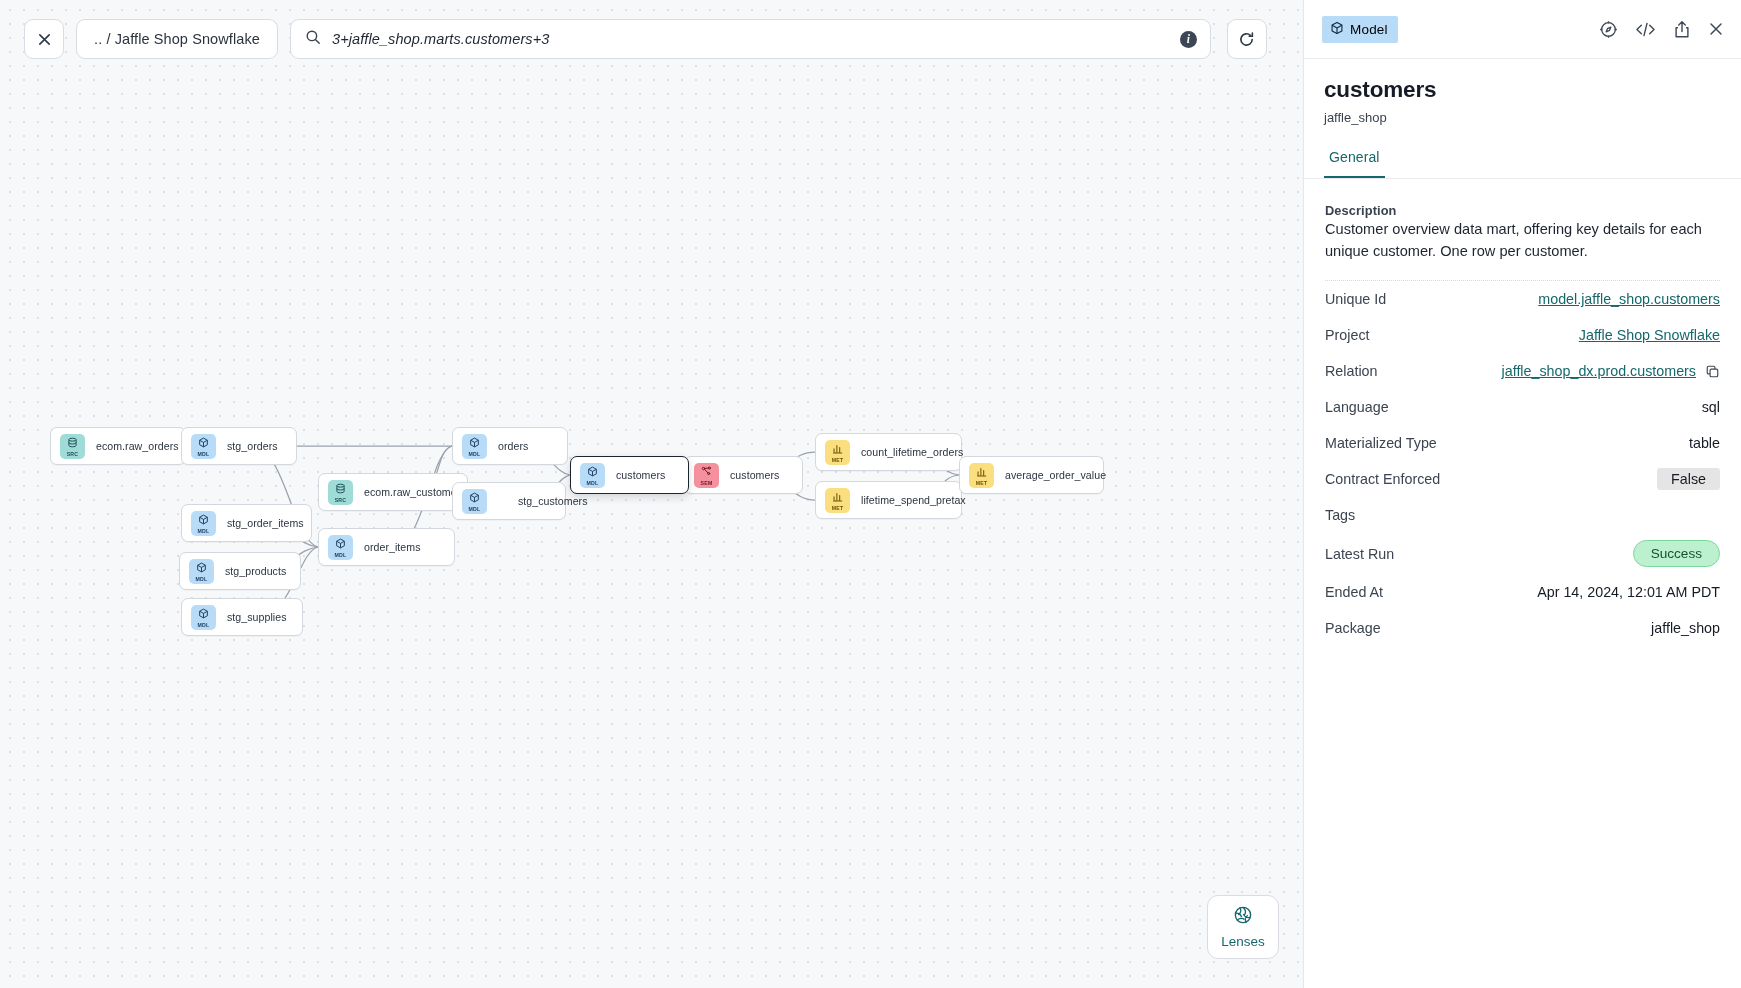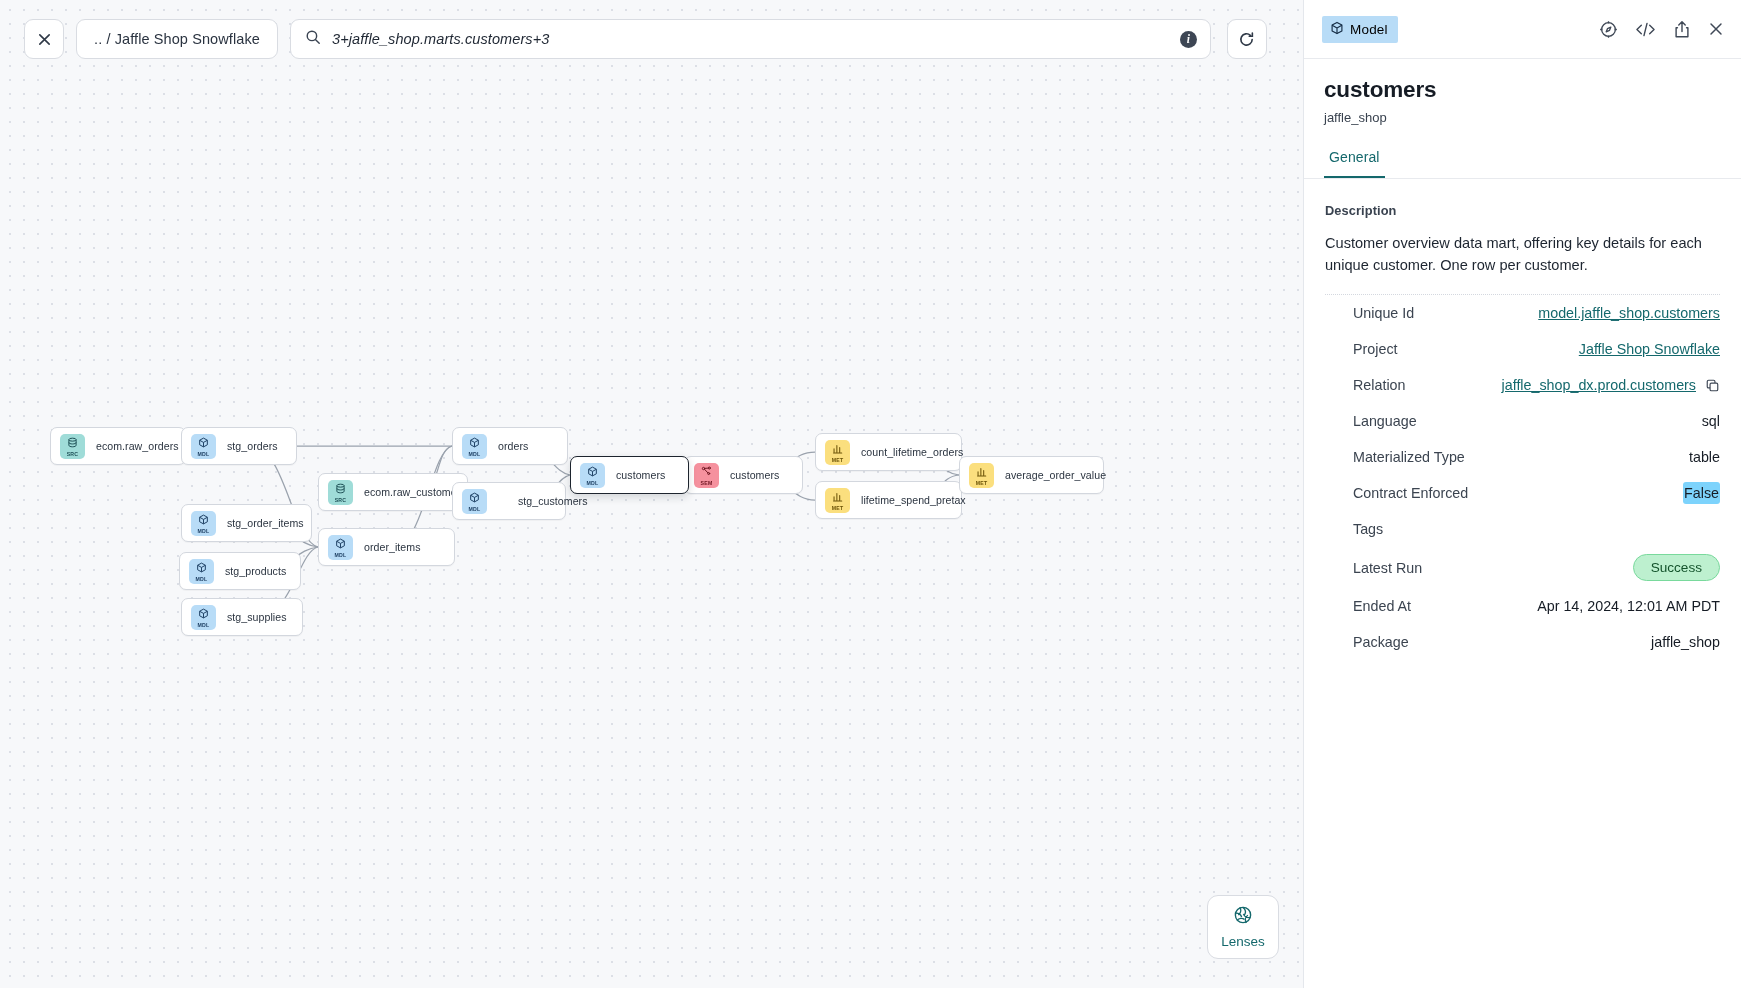--- a/index.html
+++ b/index.html
@@ -122,32 +122,32 @@
 
   .tabs { display: flex; padding: 0 20px; margin-top: 24px; border-bottom: 1px solid #e8eaee; flex: 0 0 auto; }
   .tab {
     font-size: 14px; color: #14686c; padding: 0 5px 11px 5px;
     border-bottom: 2.5px solid #14686c; cursor: pointer; letter-spacing: .1px; text-align: center;
   }
 
   .panel-body { padding: 24px 21px 0 21px; overflow-y: auto; flex: 1 1 auto; }
   .sec-label { font-size: 12.8px; font-weight: 700; color: #39424f; letter-spacing: .1px; }
   .desc {
-    margin-top: 14px; font-size: 14.6px; line-height: 1.52; color: #1d2530;
+    font-size: 14.6px; line-height: 1.52; color: #1d2530;
     padding-bottom: 18px;
     border-bottom: 1px dotted #d4d8df;
   }
   .meta-row {
     display: flex; align-items: center; justify-content: space-between;
-    gap: 8px; min-height: 36px; padding: 7px 0; margin-left: 28px;
+    gap: 8px; min-height: 36px; padding: 7px 0;
   }
   .meta-key { font-size: 14.3px; color: #3b4450; white-space: nowrap; }
   .meta-val { font-size: 14.3px; color: #161c25; text-align: right; }
   .meta-val.link { color: #14686c; text-decoration: underline; cursor: pointer; }
-  .meta-val.chip { background: #7dd3fc; padding: 3px 1px; border-radius: 3px; }
+  .meta-val.chip { background: #e5e5e5; padding: 3px 14px; border-radius: 3px; }
   .meta-val.pill {
     background: #bdf0cf; border: 1px solid #79d99c; color: #14532c;
     border-radius: 999px; padding: 5px 17px; font-size: 13.6px;
   }
   .val-copy { display: inline-flex; align-items: center; gap: 9px; justify-content: flex-end; }
   .copy-ic { color: #3f4856; cursor: pointer; display: flex; }
 </style>
 </head>
 <body>
 

